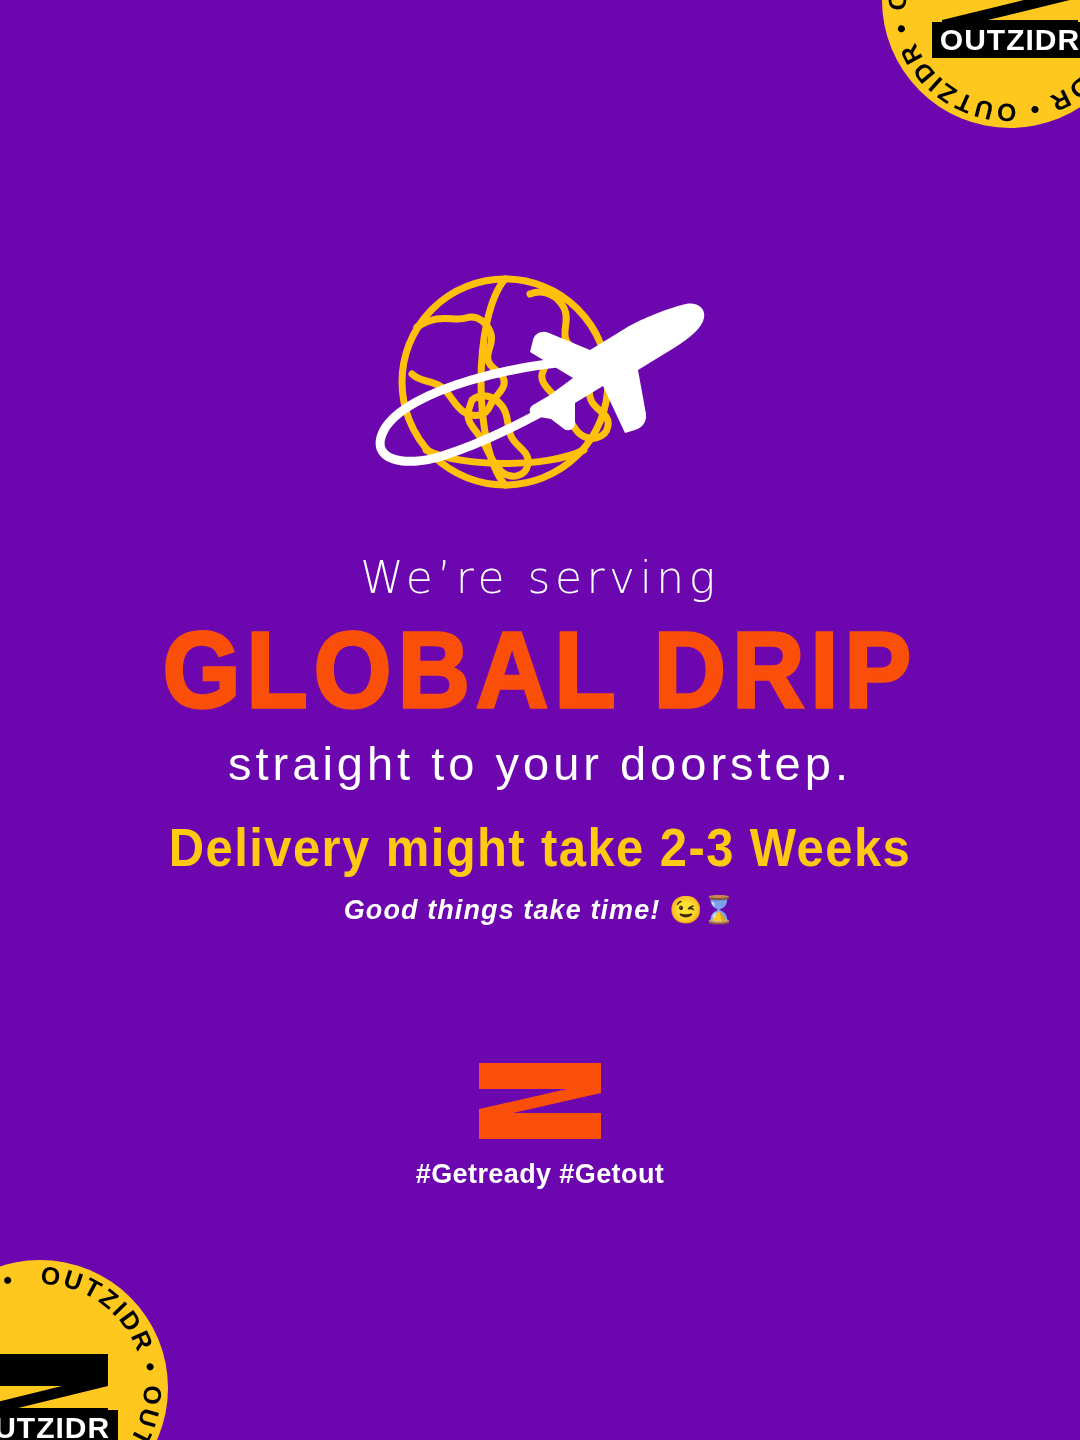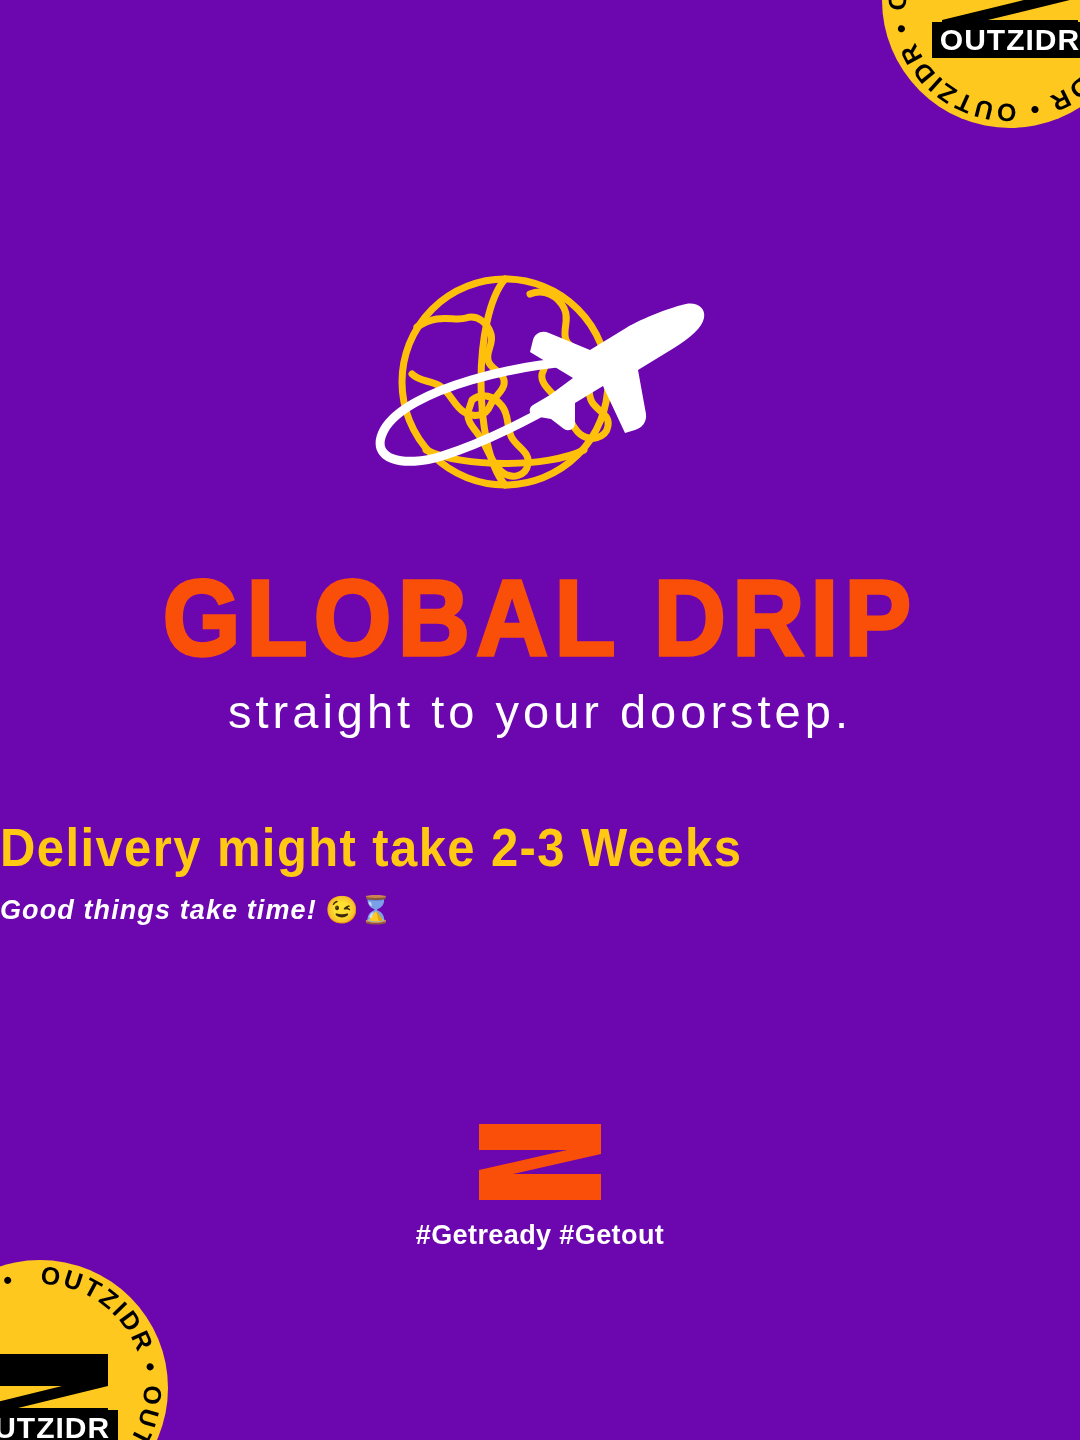--- a/index.html
+++ b/index.html
@@ -66,20 +66,21 @@
     color:#ffffff;
     line-height:1.18;
     margin-top:22px;
   }
 
   
   .delivery{
     position:absolute;
     left:0; right:0;
     top:822px;
+    text-align:center;
   }
   .delivery-main{
     font-family:"Liberation Sans Narrow","Liberation Sans", sans-serif;
     font-weight:700;
     font-size:49px;
     letter-spacing:1.4px;
     color:#FFC812;
     line-height:1.1;
     transform:scaleY(1.08);
   }
@@ -91,21 +92,21 @@
     letter-spacing:1.1px;
     color:#ffffff;
     margin-top:18px;
   }
   .delivery-sub .emo{ font-style:normal; letter-spacing:0; }
 
   
   .footer{
     position:absolute;
     left:0; right:0;
-    top:1122px;
+    top:1061px;
     display:flex;
     flex-direction:column;
     align-items:center;
   }
   .zmark svg{ display:block; }
   .hashtags{
     margin-top:18px;
     font-family:"Liberation Sans", sans-serif;
     font-weight:700;
     font-size:27px;
@@ -169,20 +170,21 @@
                  L268,98 L276,142 C277,150 272,156 265,158 L255,161
                  L233,114 L205,131 L205,151 C205,157 199,160 194,157
                  L181,147 L164,144 C159,143 158,136 163,133 L180,123
                  L203,106 L160,80 L163,68 C165,61 172,58 179,61
                  L220,78 L256,56 C272,46 305,34 316,32 Z"></path>
       </g>
     </svg>
   </div>
 
   <div class="headline">
+    <div class="line-serving">We’re serving</div>
     <div class="line-global">GLOBAL DRIP</div>
     <div class="line-doorstep">straight to your doorstep.</div>
   </div>
 
   <div class="delivery">
     <div class="delivery-main">Delivery might take 2-3 Weeks</div>
     <div class="delivery-sub">
       <span>Good things take time!</span>
       <span class="emo">😉⌛</span>
     </div>

